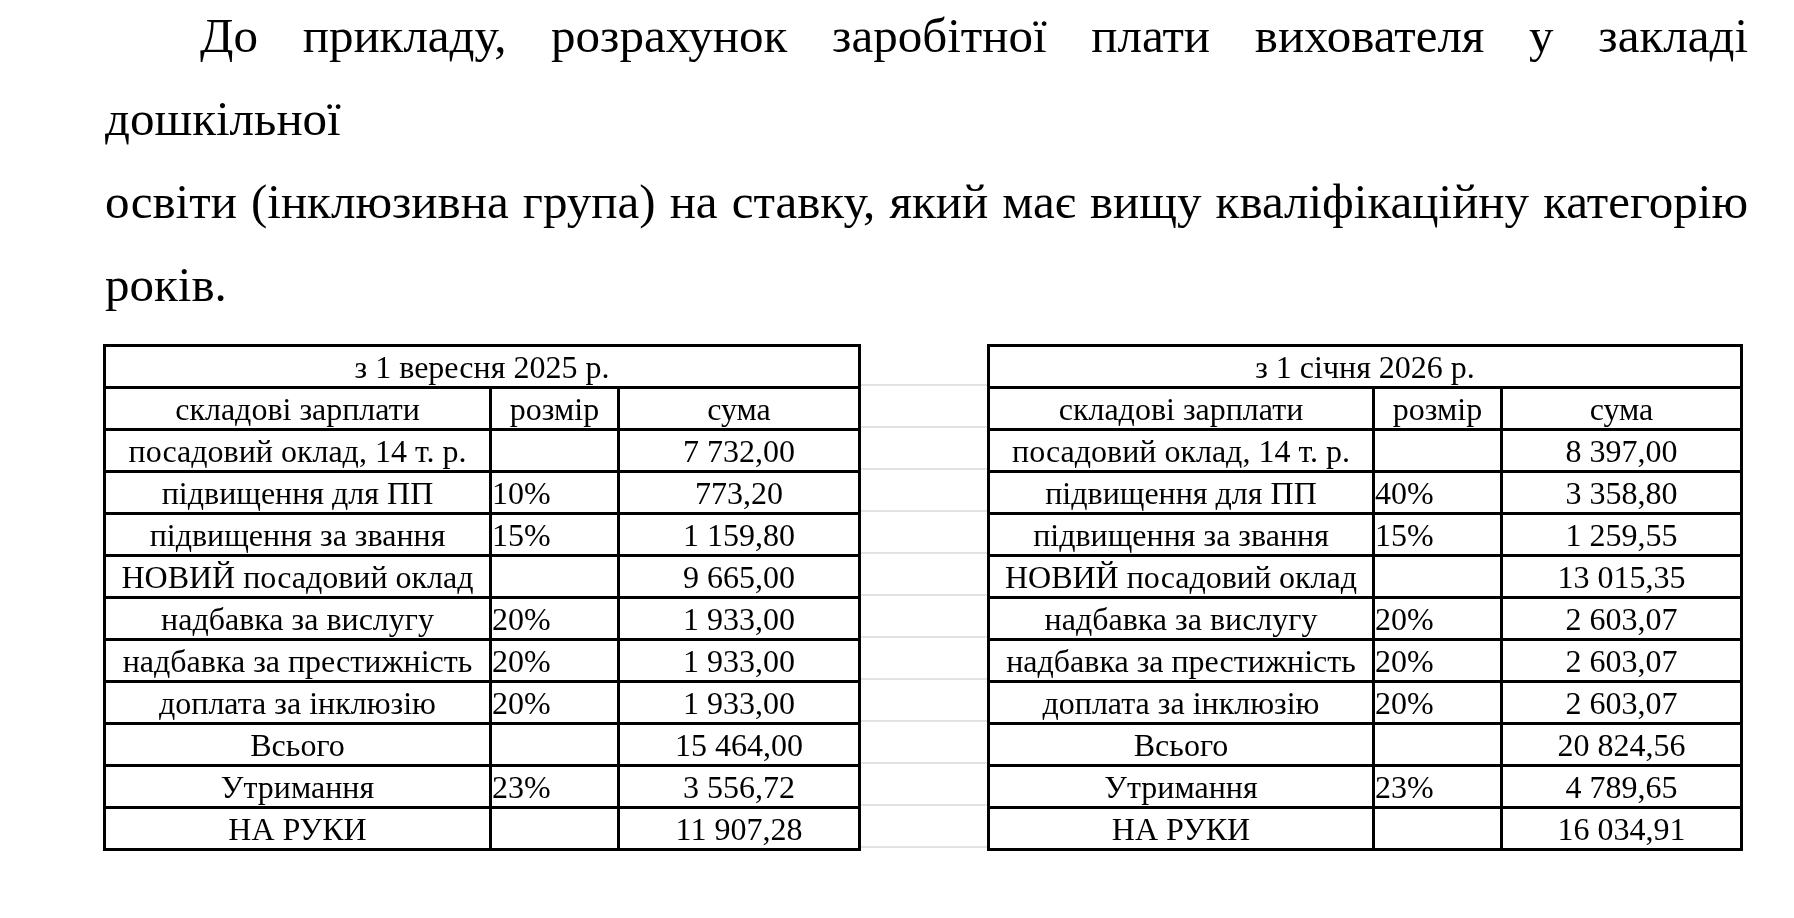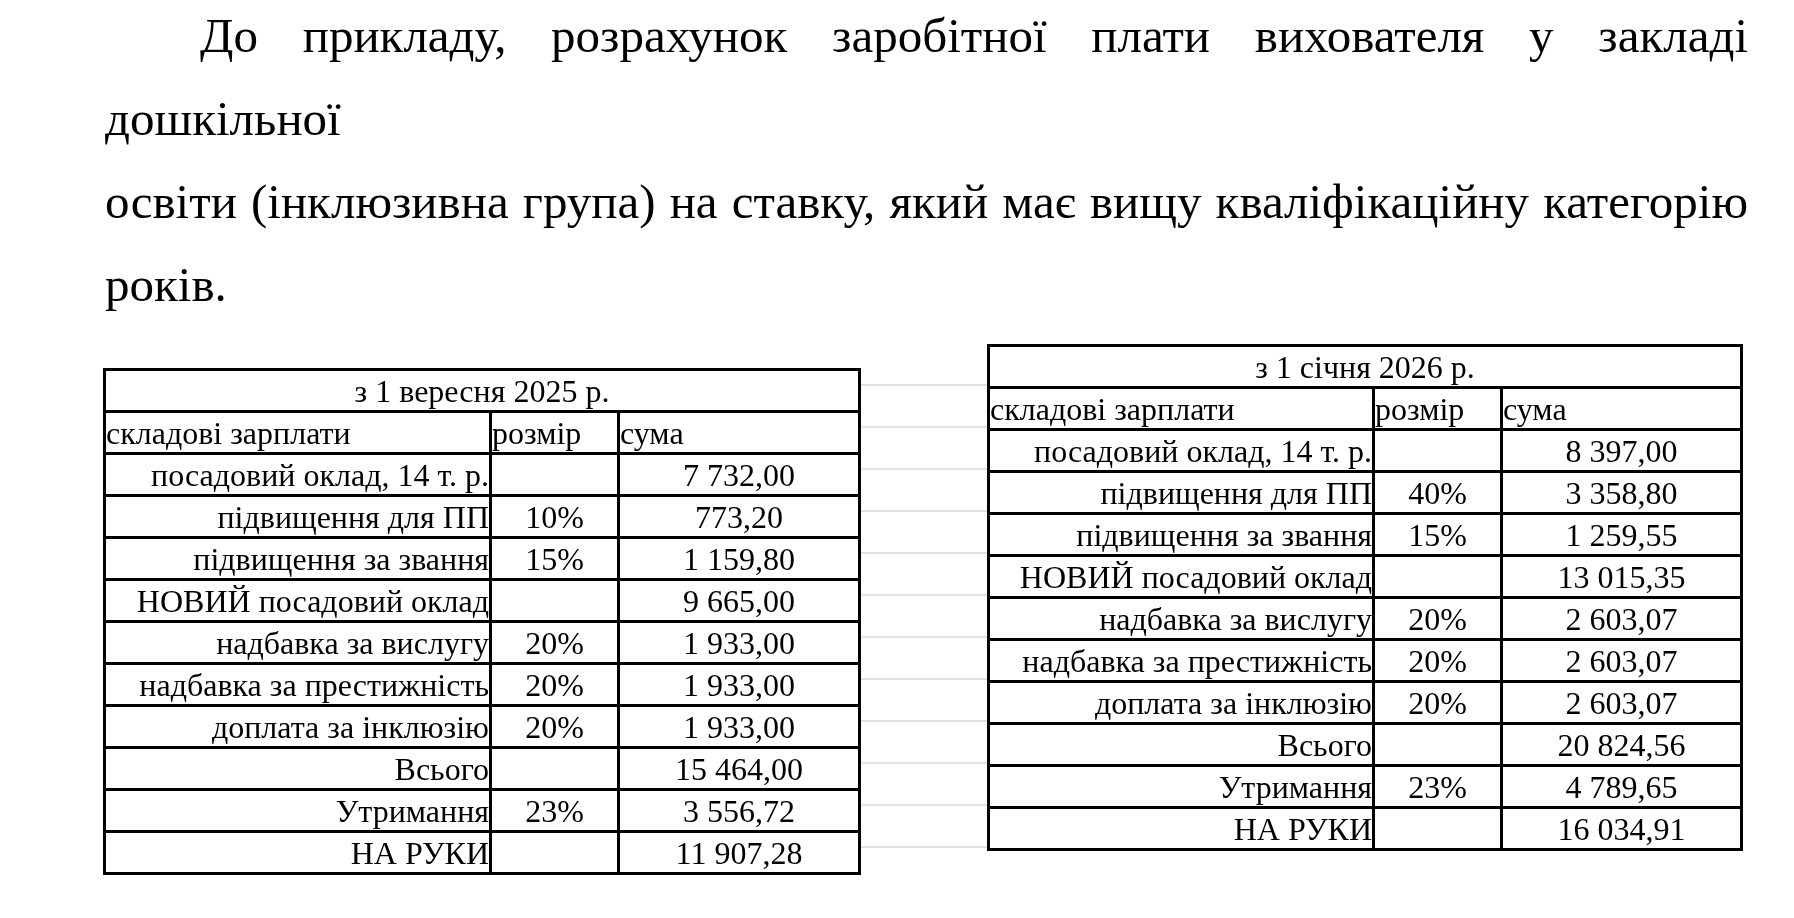--- a/index.html
+++ b/index.html
@@ -62,25 +62,25 @@
   table.salary-table td {
     border: 3px solid #000000;
     height: 39px;
     padding: 0;
     overflow: hidden;
     white-space: nowrap;
     font-weight: normal;
     vertical-align: middle;
   }
   table.salary-table .title-row th { text-align: center; }
-  table.salary-table .header-row th { text-align: left; }
-  td.cell-label  { text-align: right;  padding-left: 7px;  padding-right: 4px; }
-  td.cell-rate   { text-align: center; padding-right: 8px; }
+  table.salary-table .header-row th { text-align: center; }
+  td.cell-label  { text-align: center;  padding-left: 7px;  padding-right: 4px; }
+  td.cell-rate   { text-align: left; padding-right: 8px; }
   td.cell-amount { text-align: center; padding-right: 8px; }
-  #table-0 { left: 103px; width: 755px; margin-top: 24px; }
+  #table-0 { left: 103px; width: 755px; }
   #table-1 { left: 987px; width: 753px; padding-left: 16px; }
 </style>
 </head>
 <body>
 
 <div class="page">
 
   <div class="paragraph">
     <div class="pline indent">До прикладу, розрахунок заробітної плати вихователя у закладі дошкільної</div>
     <div class="pline">освіти (інклюзивна група) на ставку, який має вищу кваліфікаційну категорію</div>

